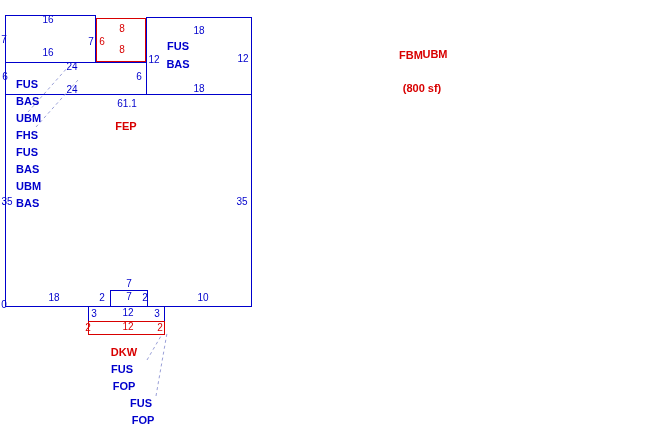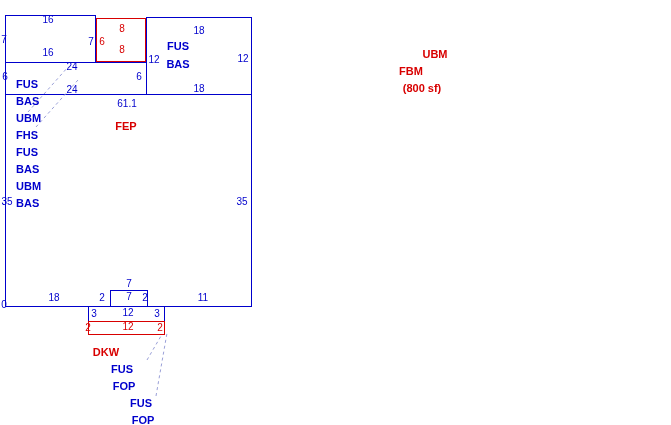--- a/index.html
+++ b/index.html
@@ -70,37 +70,37 @@
   <span class="lbl code blue leftal" style="left:16px;top:169px">BAS</span>
   <span class="lbl code blue leftal" style="left:16px;top:186px">UBM</span>
   <span class="lbl code blue leftal" style="left:16px;top:203px">BAS</span>
 
   <span class="lbl num blue" style="left:127px;top:104px">61.1</span>
   <span class="lbl code red" style="left:126px;top:126px">FEP</span>
   <span class="lbl num blue" style="left:7px;top:202px">35</span>
   <span class="lbl num blue" style="left:242px;top:202px">35</span>
 
   <span class="lbl code red" style="left:435px;top:54px">UBM</span>
-  <span class="lbl code red" style="left:411px;top:71px">FBM</span>
+  <span class="lbl code red" style="left:411px;top:55px">FBM</span>
   <span class="lbl code red" style="left:422px;top:88px">(800 sf)</span>
 
   <span class="lbl num blue" style="left:129px;top:284px">7</span>
   <span class="lbl num blue" style="left:129px;top:297px">7</span>
   <span class="lbl num blue" style="left:54px;top:298px">18</span>
   <span class="lbl num blue" style="left:102px;top:298px">2</span>
   <span class="lbl num blue" style="left:145px;top:298px">2</span>
-  <span class="lbl num blue" style="left:203px;top:298px">11</span>
+  <span class="lbl num blue" style="left:203px;top:298px">10</span>
   <span class="lbl num blue" style="left:4px;top:305px">0</span>
 
   <span class="lbl num blue" style="left:94px;top:314px">3</span>
   <span class="lbl num blue" style="left:128px;top:313px">12</span>
   <span class="lbl num blue" style="left:157px;top:314px">3</span>
   <span class="lbl num red" style="left:88px;top:328px">2</span>
   <span class="lbl num red" style="left:128px;top:327px">12</span>
   <span class="lbl num red" style="left:160px;top:328px">2</span>
 
-  <span class="lbl code red" style="left:106px;top:352px">DKW</span>
+  <span class="lbl code red" style="left:124px;top:352px">DKW</span>
   <span class="lbl code blue" style="left:122px;top:369px">FUS</span>
   <span class="lbl code blue" style="left:124px;top:386px">FOP</span>
   <span class="lbl code blue" style="left:141px;top:403px">FUS</span>
   <span class="lbl code blue" style="left:143px;top:420px">FOP</span>
 
 </div>
 
 </body></html>

